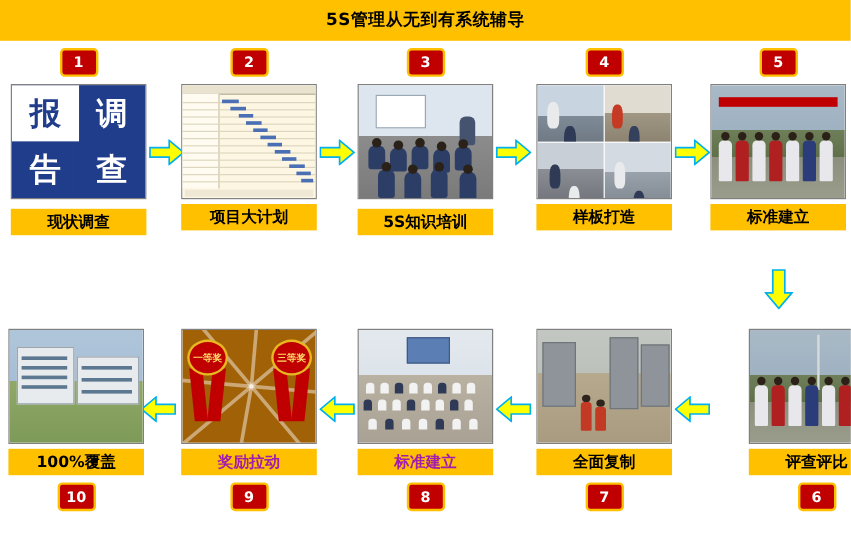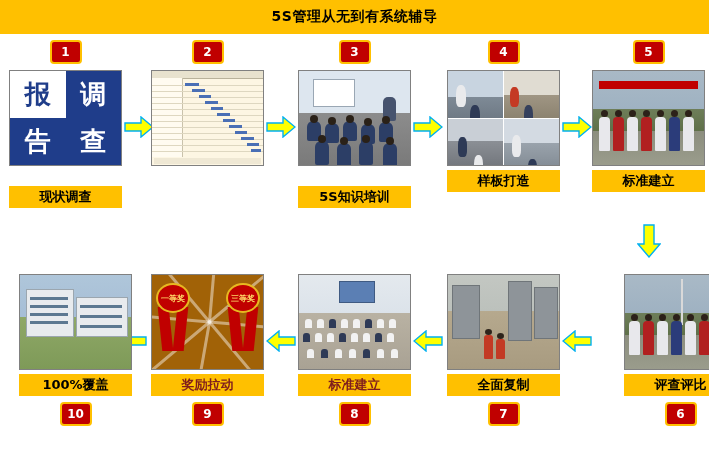--- a/index.html
+++ b/index.html
@@ -267,40 +267,40 @@
     position: relative;
   }
   .art-campus .building {
     position: absolute; background: #E8EBEE; border: 1px solid #9BA6AF;
   }
   .art-campus .win-row {
     position: absolute; height: 3px; background: #5C7891;
   }
 
   
-  .cap-red { color: #7f1d1d; }
+  .cap-red { color: #a21caf; }
 </style>
 </head>
 <body>
 
 <div class="title-bar">
   <span class="title-text">5S管理从无到有系统辅导</span>
 </div>
 
 <div class="step" style="left:9px; top:40px;">
   <div class="badge">1</div>
   <div class="photo" style="margin-top:6px;">
     <div class="art-report">
       <span class="c1">报</span>
         <span class="c2">调</span>
         <span class="c2">告</span>
         <span class="c2">查</span>
     </div>
   </div>
-  <div class="caption" style="margin-top:20px;">现状调查</div>
+  <div class="caption" style="margin-top:8px;">现状调查</div>
 </div>
 
 <svg class="arrow-right" viewBox="0 0 30 22" style="left:124px; top:116px;">
   <polygon points="1,7 17,7 17,1 29,11 17,21 17,15 1,15" fill="#FFFF00" stroke="#00B0F0" stroke-width="1.4"></polygon>
 </svg>
 
 <div class="step" style="left:151px; top:40px;">
   <div class="badge">2</div>
   <div class="photo" style="margin-top:6px;">
     <div class="art-gantt">
@@ -326,20 +326,21 @@
       <div class="g-bar" style="left:59px;  top:36px; width:12px;"></div>
       <div class="g-bar" style="left:65px;  top:42px; width:13px;"></div>
       <div class="g-bar" style="left:71px;  top:48px; width:12px;"></div>
       <div class="g-bar" style="left:77px;  top:54px; width:13px;"></div>
       <div class="g-bar" style="left:83px;  top:60px; width:12px;"></div>
       <div class="g-bar" style="left:89px;  top:66px; width:13px;"></div>
       <div class="g-bar" style="left:95px;  top:72px; width:12px;"></div>
       <div class="g-bar" style="left:99px;  top:78px; width:10px;"></div>
     </div>
   </div>
+  <div class="caption" style="margin-top:4px;">项目大计划</div>
 </div>
 
 <svg class="arrow-right" viewBox="0 0 30 22" style="left:266px; top:116px;">
   <polygon points="1,7 17,7 17,1 29,11 17,21 17,15 1,15" fill="#FFFF00" stroke="#00B0F0" stroke-width="1.4"></polygon>
 </svg>
 
 <div class="step" style="left:298px; top:40px;">
   <div class="badge">3</div>
   <div class="photo" style="margin-top:6px;">
     <div class="art-training">
@@ -358,21 +359,21 @@
       <div class="person-front" style="left:16px; top:70px; height:24px;"></div>
         <div class="head" style="left:19px; top:64px;"></div>
       <div class="person-front" style="left:38px; top:72px; height:24px;"></div>
         <div class="head" style="left:41px; top:66px;"></div>
       <div class="person-front" style="left:60px; top:70px; height:24px;"></div>
         <div class="head" style="left:63px; top:64px;"></div>
       <div class="person-front" style="left:84px; top:72px; height:24px;"></div>
         <div class="head" style="left:87px; top:66px;"></div>
     </div>
   </div>
-  <div class="caption" style="margin-top:20px;text-align:center;">5S知识培训</div>
+  <div class="caption" style="margin-top:8px;text-align:center;">5S知识培训</div>
 </div>
 
 <svg class="arrow-right" viewBox="0 0 30 22" style="left:413px; top:116px;">
   <polygon points="1,7 17,7 17,1 29,11 17,21 17,15 1,15" fill="#FFFF00" stroke="#00B0F0" stroke-width="1.4"></polygon>
 </svg>
 
 <div class="step" style="left:447px; top:40px;">
   <div class="badge">4</div>
   <div class="photo" style="margin-top:6px;">
     <div class="art-collage">
@@ -523,21 +524,21 @@
     </div>
   </div>
   <div class="caption cap-red" style="margin-top:4px;">奖励拉动</div>
   <div class="badge" style="margin-top:6px;">9</div>
 </div>
 
 <svg class="arrow-left" viewBox="0 0 30 22" style="left:117px; top:330px;">
   <polygon points="29,7 13,7 13,1 1,11 13,21 13,15 29,15" fill="#FFFF00" stroke="#00B0F0" stroke-width="1.4"></polygon>
 </svg>
 
-<div class="step" style="left:19px; top:274px;">
+<div class="step" style="left:7px; top:274px;">
   <div class="photo">
     <div class="art-campus">
       <div class="building" style="left:6px;  top:14px; width:46px; height:46px;"></div>
       <div class="building" style="left:56px; top:22px; width:50px; height:38px;"></div>
       <div class="win-row" style="left:10px; top:22px; width:38px;"></div>
       <div class="win-row" style="left:10px; top:30px; width:38px;"></div>
       <div class="win-row" style="left:10px; top:38px; width:38px;"></div>
       <div class="win-row" style="left:10px; top:46px; width:38px;"></div>
       <div class="win-row" style="left:60px; top:30px; width:42px;"></div>
       <div class="win-row" style="left:60px; top:40px; width:42px;"></div>

